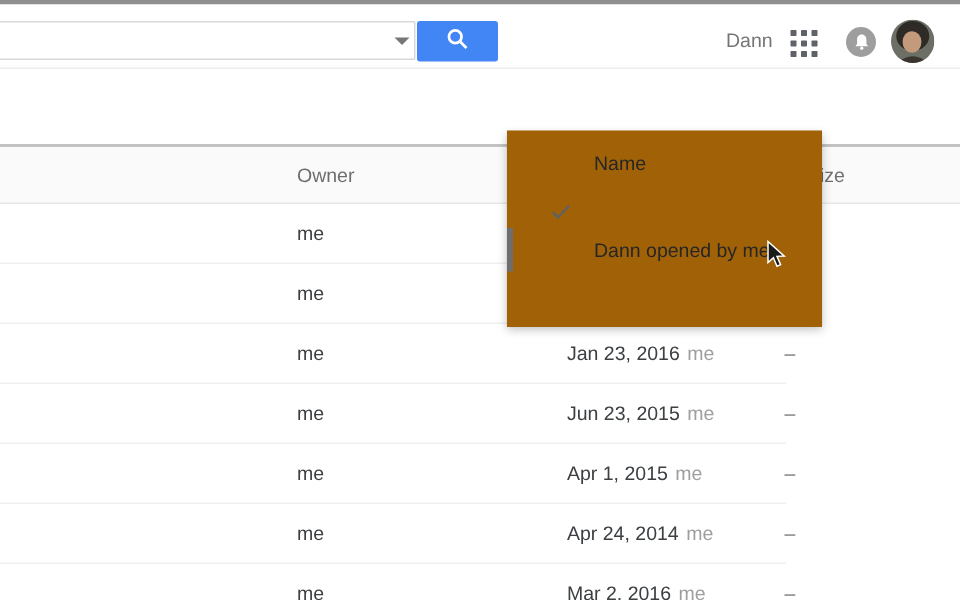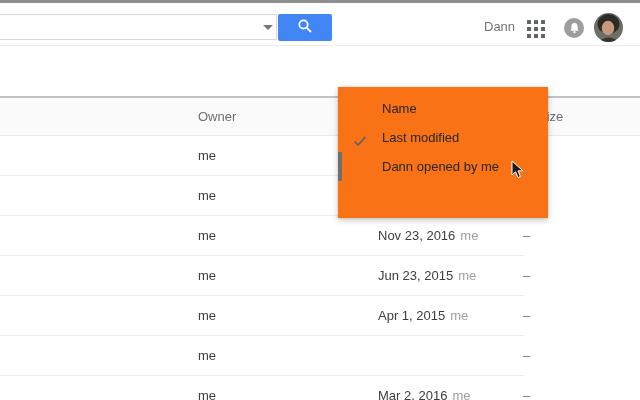--- a/index.html
+++ b/index.html
@@ -66,22 +66,22 @@
   #rows { left:0; top:136px; width:640px; }
   .file-row { position:relative; width:524px; height:40px; background:#fff;
               border-bottom:1px solid #efefef; font-size:13px; cursor:pointer; }
   .cell { position:absolute; top:0; height:39px; line-height:39px; white-space:nowrap; }
   .cell-owner { left:198px; color:#3c4043; }
   .cell-date  { left:378px; color:#3c4043; }
   .cell-date .by { color:#9e9e9e; margin-left:5px; }
   .cell-size  { left:523px; color:#757575; }
 
   
-  #sort-menu { left:338px; top:87px; width:210px; height:131px; background:#f97316;
-               padding:7px 0; z-index:50;
+  #sort-menu { left:338px; top:87px; width:210px; height:131px; background:#a16207;
+               padding:7px 14px; z-index:50;
                box-shadow:0 2px 6px rgba(0,0,0,.25), 0 0 1px rgba(0,0,0,.12); }
   .menu-item { position:relative; height:29px; line-height:29px; padding-left:44px;
                font-size:13px; color:#262626; cursor:pointer; }
   .menu-item.highlighted { background:#ececec; }
   .menu-check { position:absolute; left:14px; top:7px; width:16px; height:16px; }
   #menu-scroll-bar { position:absolute; left:0; top:65px; width:4px; height:29px;
                      background:#6e6e6e; }
 
   
   #mouse-cursor { left:511px; top:160px; width:14px; height:20px; z-index:100; }
@@ -166,55 +166,55 @@
     <span class="cell cell-date"><span></span><span class="by"></span></span>
     <span class="cell cell-size"></span>
   </div>
   <div class="file-row">
     <span class="cell cell-owner">me</span>
     <span class="cell cell-date"><span></span><span class="by"></span></span>
     <span class="cell cell-size"></span>
   </div>
   <div class="file-row">
     <span class="cell cell-owner">me</span>
-    <span class="cell cell-date"><span>Nov 23, 2016</span><span class="by">me</span></span>
+    <span class="cell cell-date"><span>Jan 23, 2016</span><span class="by">me</span></span>
     <span class="cell cell-size">–</span>
   </div>
   <div class="file-row">
     <span class="cell cell-owner">me</span>
     <span class="cell cell-date"><span>Jun 23, 2015</span><span class="by">me</span></span>
     <span class="cell cell-size">–</span>
   </div>
   <div class="file-row">
     <span class="cell cell-owner">me</span>
     <span class="cell cell-date"><span>Apr 1, 2015</span><span class="by">me</span></span>
     <span class="cell cell-size">–</span>
   </div>
   <div class="file-row">
     <span class="cell cell-owner">me</span>
+    <span class="cell cell-date"><span>Apr 24, 2014</span><span class="by">me</span></span>
     <span class="cell cell-size">–</span>
   </div>
   <div class="file-row">
     <span class="cell cell-owner">me</span>
     <span class="cell cell-date"><span>Mar 2, 2016</span><span class="by">me</span></span>
     <span class="cell cell-size">–</span>
   </div>
 </div>
 
 <div id="sort-menu" class="abs">
   <div class="menu-item">
     <span>Name</span>
   </div>
   <div class="menu-item">
     <span class="menu-check">
       <svg width="16" height="16" viewBox="0 0 16 16">
         <path d="M2.5 8.5 L6 12 L13.5 4" fill="none" stroke="#616161" stroke-width="1.7"></path>
       </svg>
     </span>
-    <span>Last modified</span>
   </div>
   <div class="menu-item">
     <span>Dann opened by me</span>
   </div>
   <div id="menu-scroll-bar"></div>
 </div>
 
 <div id="mouse-cursor" class="abs">
   <svg width="14" height="20" viewBox="0 0 14 20">
     <path d="M1 1 L1 15 L4.6 11.8 L7 17.5 L9.4 16.4 L7 10.9 L11.8 10.7 Z" fill="#1a1a1a" stroke="#fff" stroke-width="1"></path>

